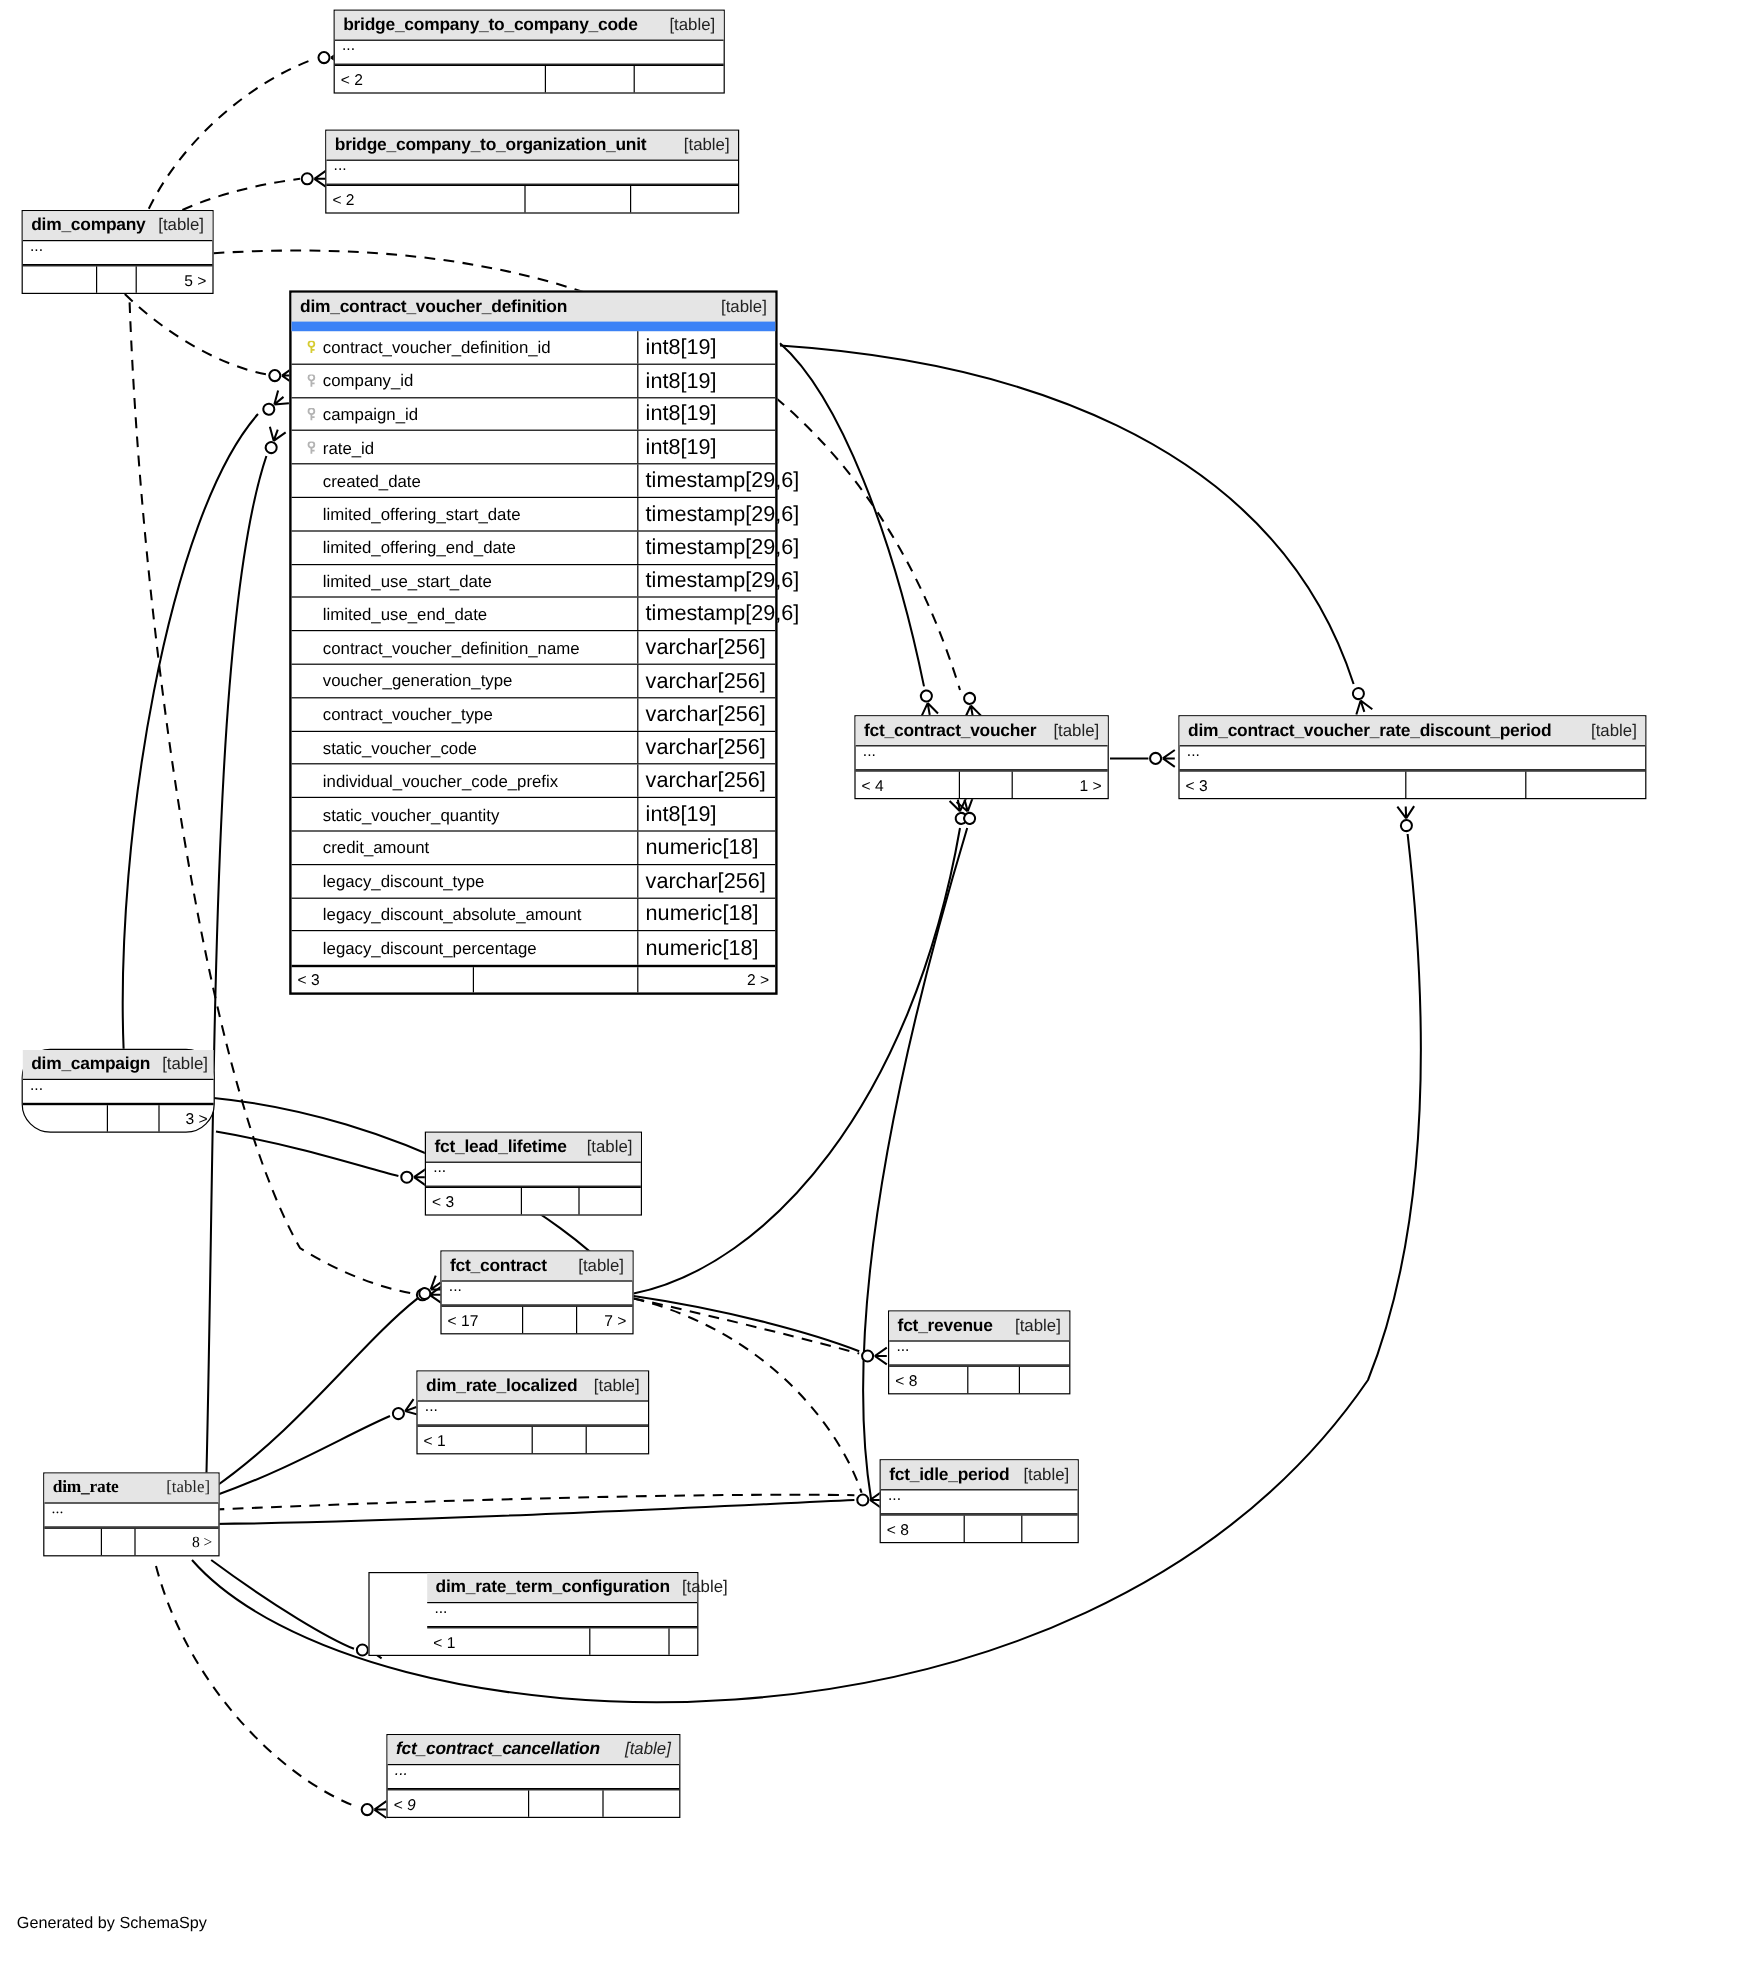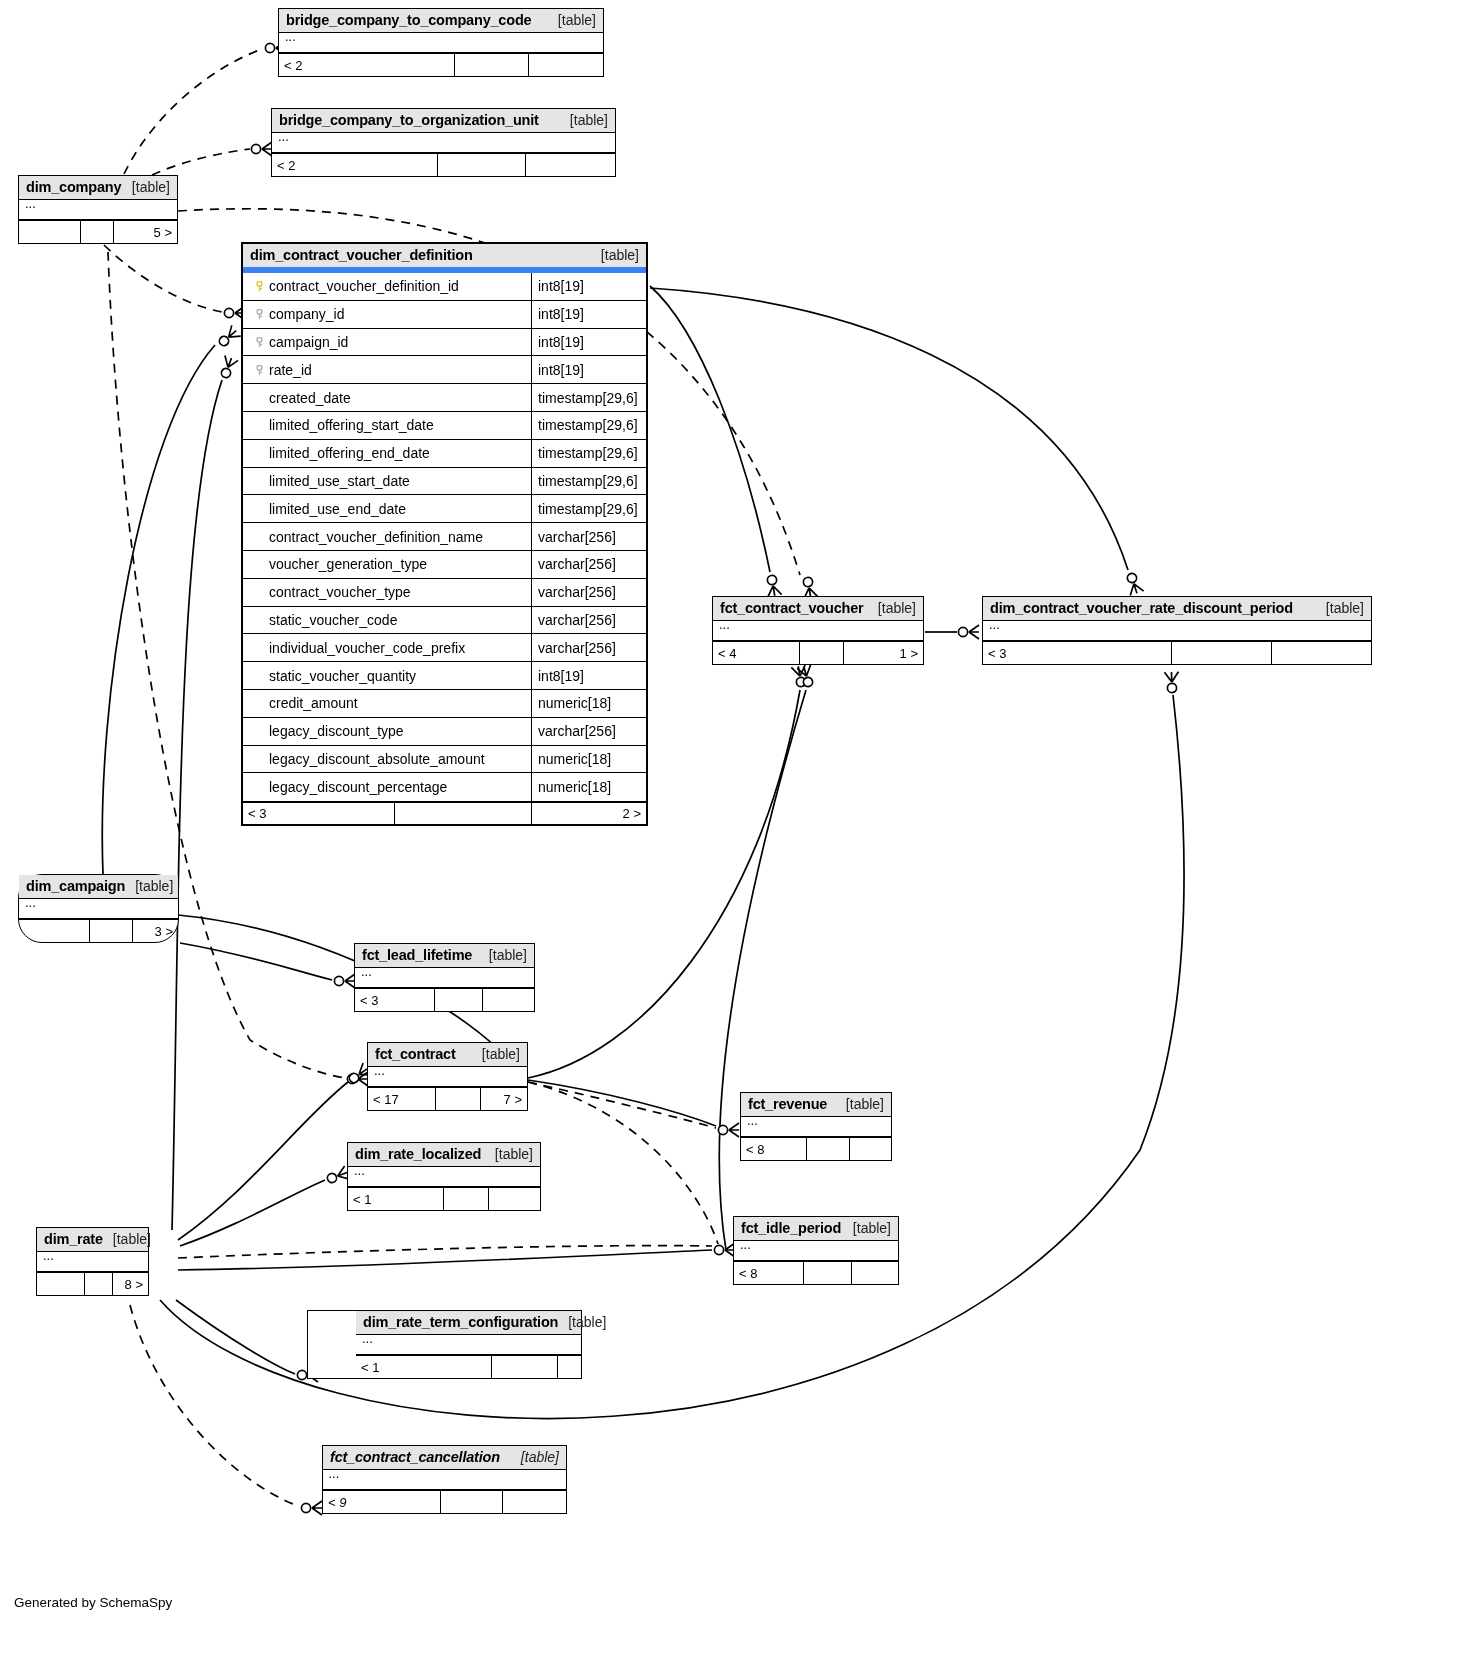--- a/index.html
+++ b/index.html
@@ -42,21 +42,21 @@
   .node-title {
     background: #e5e5e5;
     border-bottom: 1px solid #000000;
     padding: 3px 7px 4px 7px;
     display: flex;
     align-items: baseline;
     justify-content: space-between;
     white-space: nowrap;
   }
   .node.emphasis .node-title {
-    border-bottom: 6px solid #3b82f6;
+    border-bottom: 8px solid #3b82f6;
     text-align: center;
   }
   .node-title .tname {
     font-weight: bold;
     font-size: 14.5px;
     letter-spacing: -0.2px;
   }
   .node-title .ttag {
     font-size: 14px;
     font-weight: normal;
@@ -91,21 +91,21 @@
     align-items: center;
     padding-left: 6px;
     font-size: 14px;
     box-sizing: border-box;
     height: 100%;
     border-right: 1px solid #000000;
   }
   .col-type {
     flex: 1 1 auto;
     padding-left: 6px;
-    font-size: 14px;
+    font-size: 18px;
     box-sizing: border-box;
     height: 100%;
     display: flex;
     align-items: center;
   }
   .keyslot {
     width: 20px;
     display: inline-block;
     text-align: center;
     flex: 0 0 20px;
@@ -596,21 +596,21 @@
     <div class="ellipsis-row">
       <span>...</span>
     </div>
     <div class="node-foot">
       <div class="foot-cell foot-left" style="flex:0 0 70px;">&lt; 8</div>
       <div class="foot-cell foot-mid" style="flex:0 0 48px;"></div>
       <div class="foot-cell foot-right" style="flex:1 1 auto;"></div>
     </div>
   </div>
 
-  <div class="node" style="left:36px; top:1227px; width:113px;">
+  <div class="node" style="left:36px; top:1227px; width:147px;font-family:Liberation Serif, serif;">
     <div class="node-title">
       <span class="tname">dim_rate</span>
       <span class="ttag">[table]</span>
     </div>
     <div class="ellipsis-row">
       <span>...</span>
     </div>
     <div class="node-foot">
       <div class="foot-cell foot-left" style="flex:0 0 48px;"></div>
       <div class="foot-cell foot-mid" style="flex:0 0 28px;"></div>

